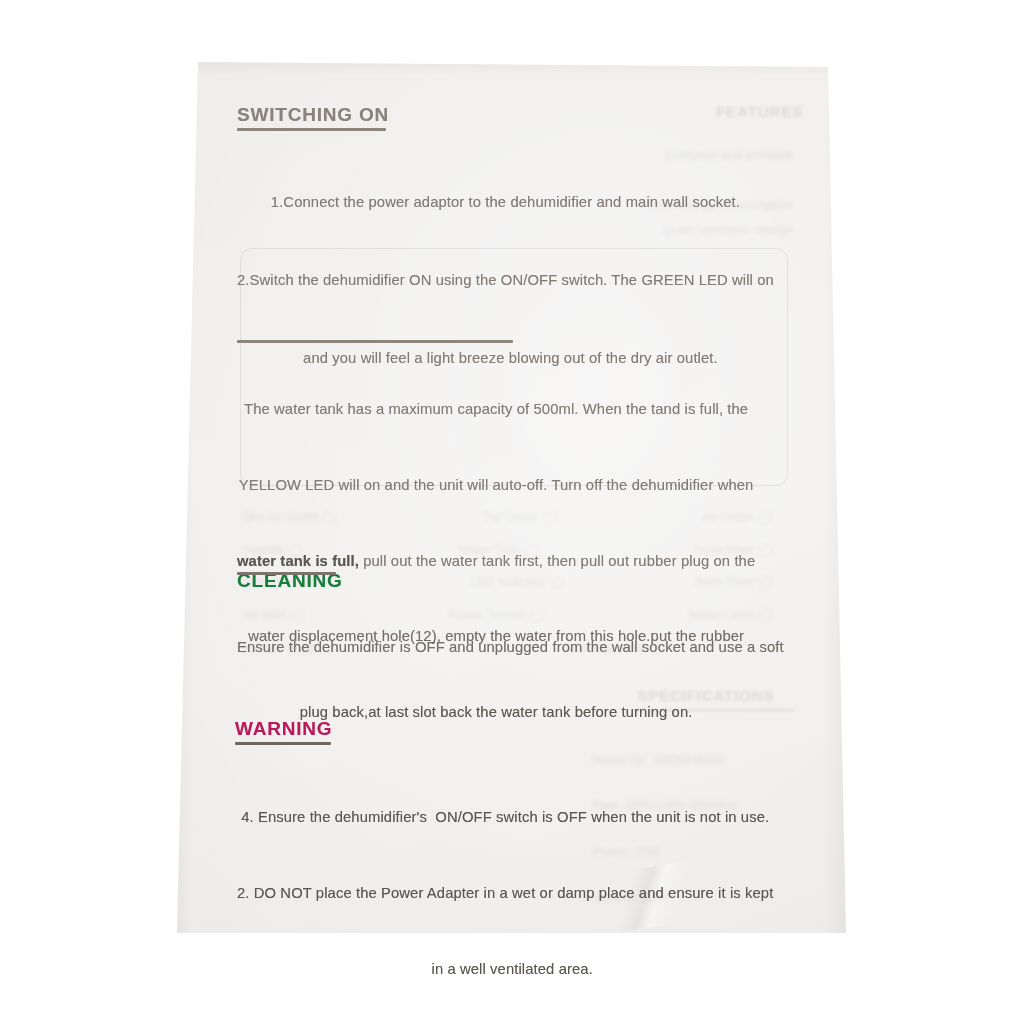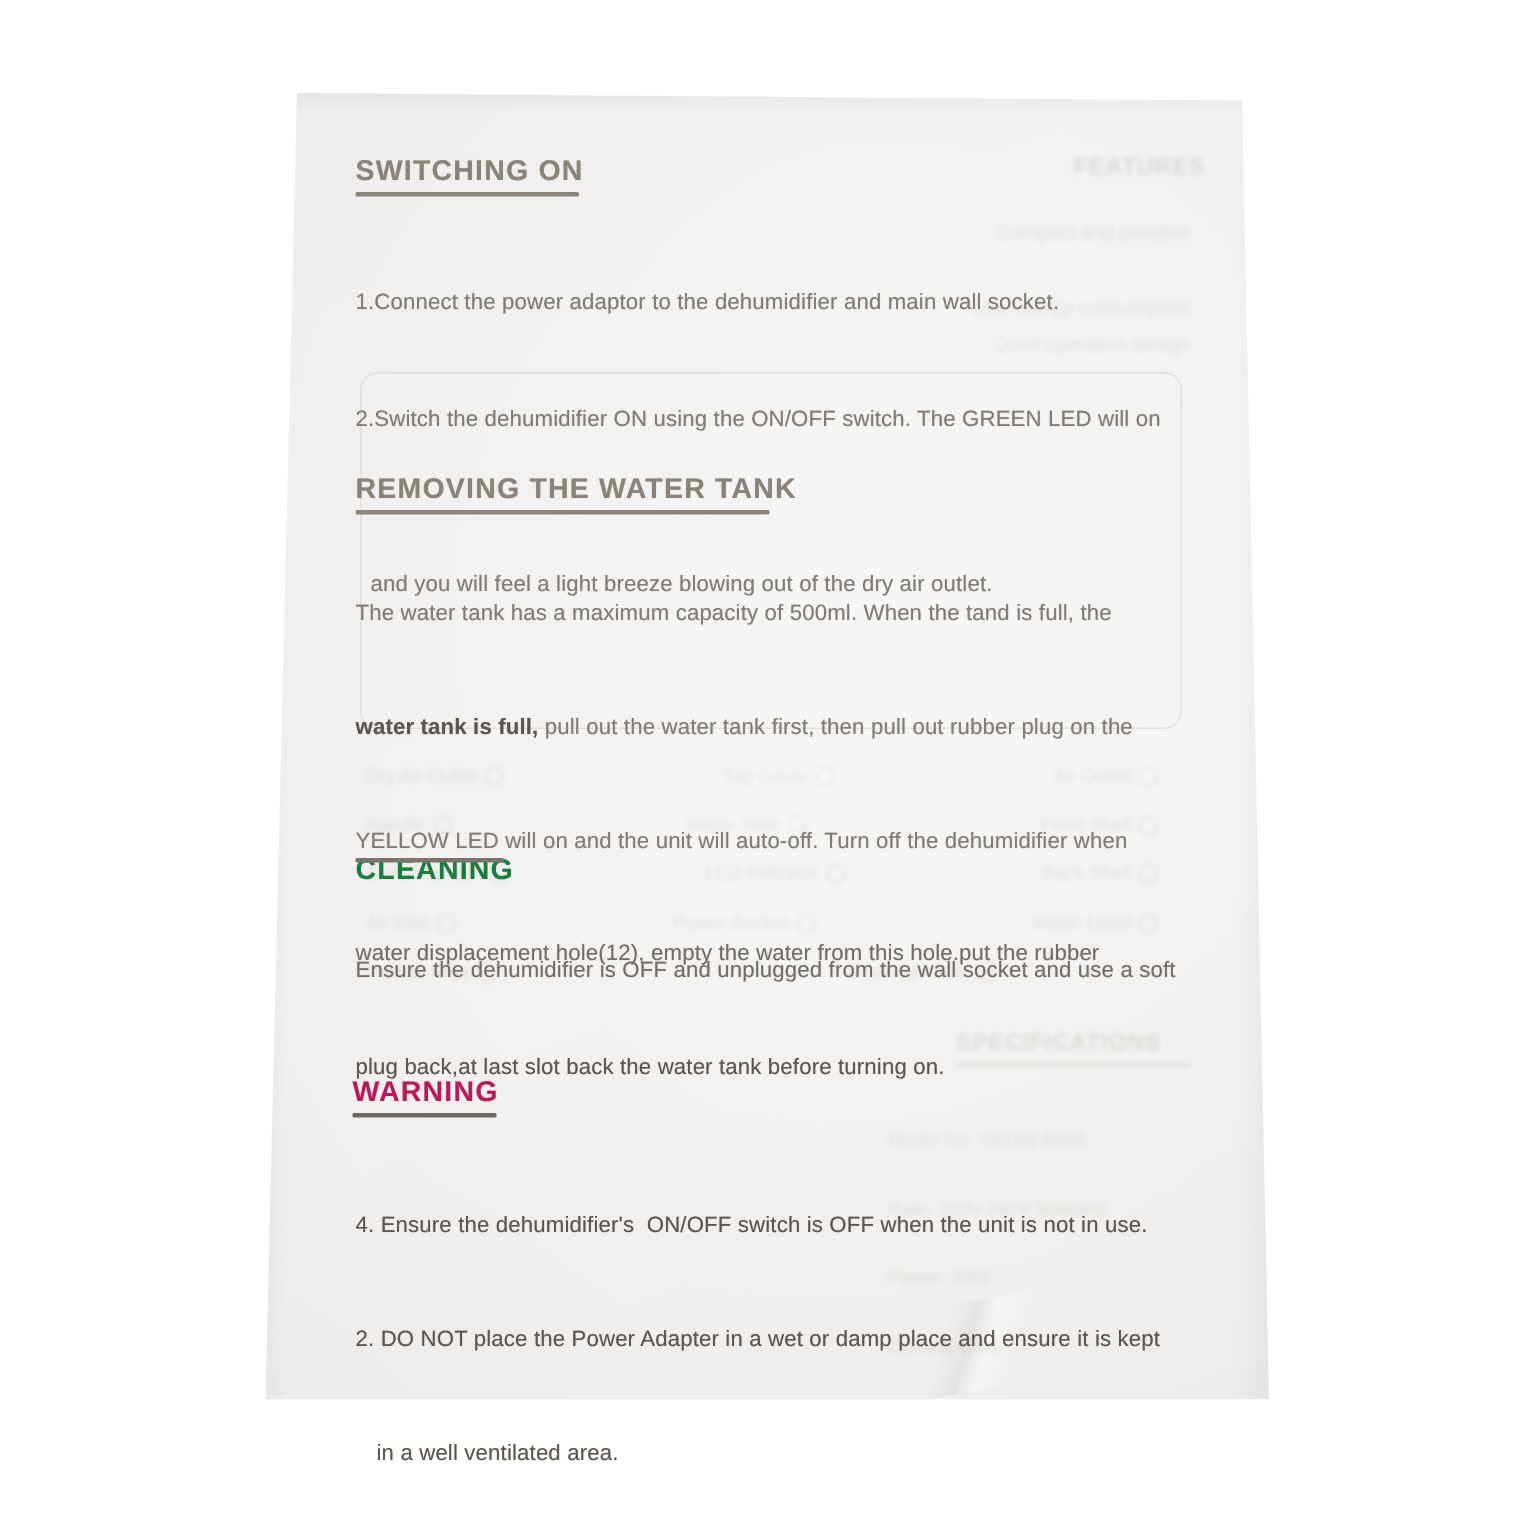--- a/index.html
+++ b/index.html
@@ -29,26 +29,26 @@
     background:radial-gradient(ellipse at 62% 38%,rgba(255,255,255,0.35) 0%,rgba(255,255,255,0) 55%,rgba(0,0,0,0.018) 100%);}
 
   
   .sec-heading{
     position:absolute;font-weight:bold;font-size:19px;letter-spacing:0.8px;
     color:#8b837a;white-space:pre;text-shadow:0 0 0.6px rgba(139,131,122,0.55);
   }
   .rule{position:absolute;height:2.5px;background:#8d857c;border-radius:1px;}
   .tblock{position:absolute;white-space:pre;}
   .t{color:#827c75;font-size:14.8px;letter-spacing:0.1px;
-     text-shadow:0 0 0.6px rgba(130,124,117,0.5);}
+     text-shadow:0 0 0.6px rgba(130,124,117,0.5);text-align:center;}
   .lh26{line-height:26px;}
   .lh25{line-height:25.2px;}
   .dark{color:#5d564f;text-shadow:0 0 0.5px rgba(93,86,79,0.5);}
   .semi{color:#736d66;}
-  .ind10{padding-left:10px;margin-top:32px;}
+  .ind10{padding-left:10px;}
   .ind14{padding-left:14px;}
   .b{font-weight:bold;}
 
   
   .ghost{position:absolute;color:#8a847d;filter:blur(1.9px);opacity:0.16;white-space:pre;}
   .ghost-heading{font-weight:bold;font-size:15.5px;letter-spacing:0.6px;filter:blur(1.6px);opacity:0.2;}
   .ghost-rule{position:absolute;height:2px;background:#8a847d;filter:blur(1.6px);opacity:0.18;}
   #ghost-box{
     position:absolute;left:240px;top:248px;width:546px;height:236px;
     border:1.5px solid rgba(120,114,108,0.14);border-radius:12px;
@@ -118,26 +118,25 @@
   </div>
 
   <div class="sec-heading" style="left:237px;top:104px;">SWITCHING ON</div>
   <div class="rule" style="left:237px;top:128px;width:149px;"></div>
   <div class="tblock lh26" style="left:237px;top:137px;">
     <div class="t">1.Connect the power adaptor to the dehumidifier and main wall socket.</div>
     <div class="t">2.Switch the dehumidifier ON using the ON/OFF switch. The GREEN LED will on</div>
     <div class="t ind10">and you will feel a light breeze blowing out of the dry air outlet.</div>
   </div>
 
-  <div class="sec-heading" style="left:237px;top:316px;">REMOVING THE WATER TANK</div>
   <div class="rule" style="left:237px;top:340px;width:276px;"></div>
   <div class="tblock lh25" style="left:237px;top:347px;">
     <div class="t">The water tank has a maximum capacity of 500ml. When the tand is full, the</div>
+    <div class="t">YELLOW LED will on and the unit will auto-off. Turn off the dehumidifier when</div>
     <div class="t"><span class="b dark">water tank is full,</span><span> pull out the water tank first, then pull out rubber plug on the</span></div>
-    <div class="t">YELLOW LED will on and the unit will auto-off. Turn off the dehumidifier when</div>
     <div class="t semi">water displacement hole(12), empty the water from this hole.put the rubber</div>
     <div class="t dark">plug back,at last slot back the water tank before turning on.</div>
   </div>
 
   <div class="sec-heading" style="left:237px;top:548px;color:#15803d;margin-top:22px;">CLEANING</div>
   <div class="rule" style="left:237px;top:572px;width:99px;background:#7b746c;"></div>
   <div class="tblock lh25" style="left:237px;top:585px;">
     <div class="t semi">Ensure the dehumidifier is OFF and unplugged from the wall socket and use a soft</div>
   </div>
 

